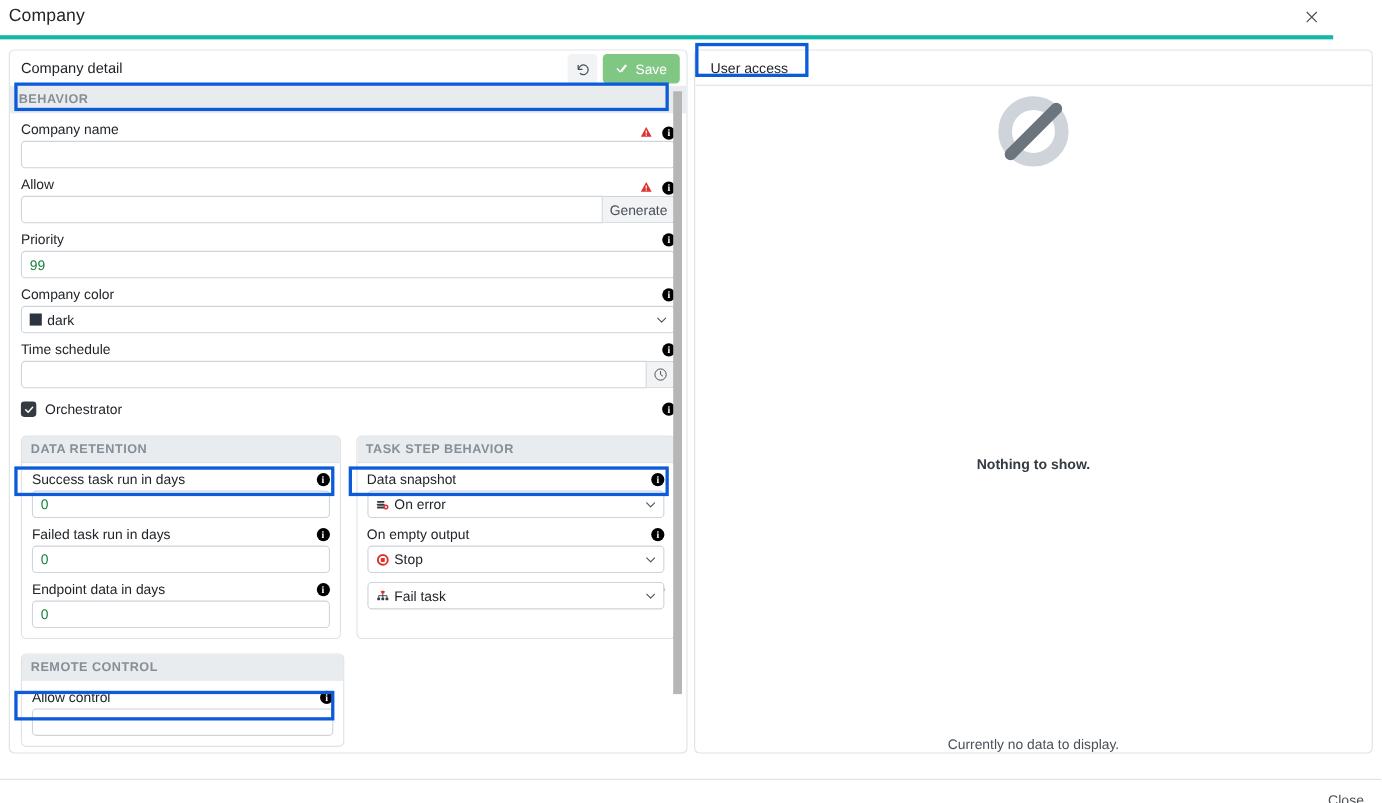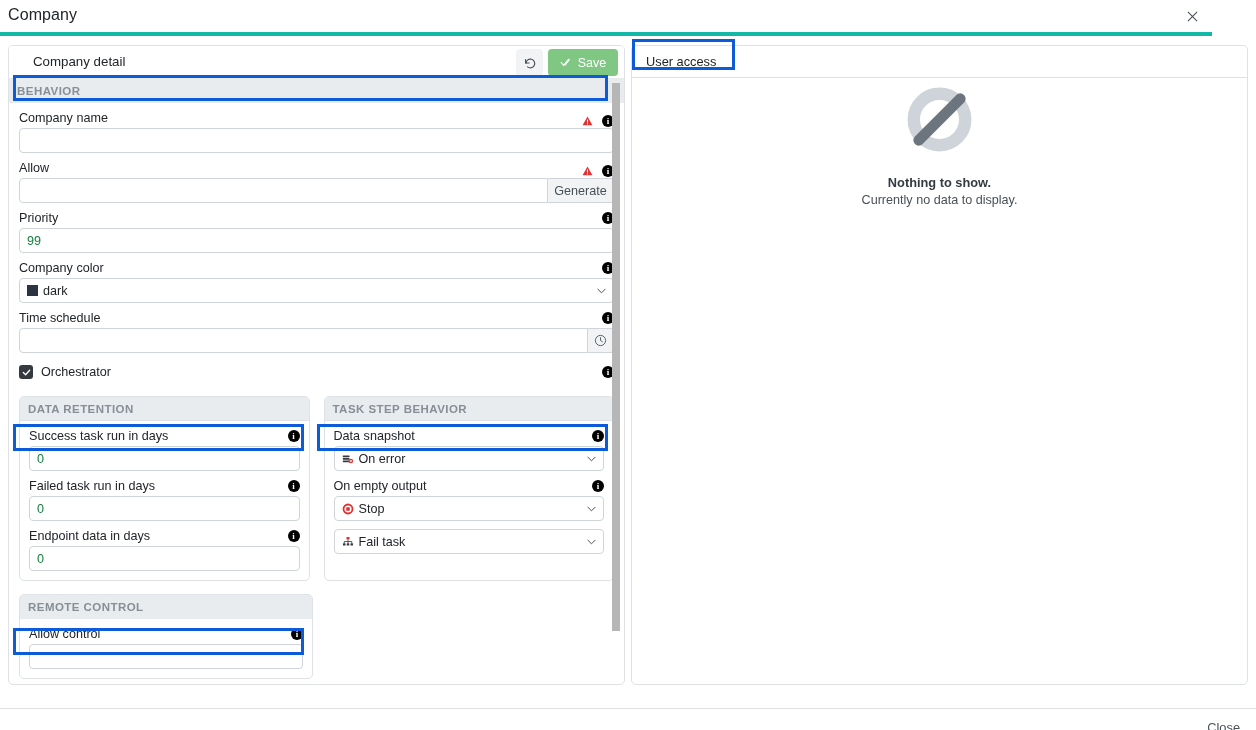--- a/index.html
+++ b/index.html
@@ -37,21 +37,21 @@
   .left-card {
     position: absolute; left: 8px; top: 9px; width: 617px; height: 640px;
     border: 1px solid #dee2e6; border-radius: 5px; background: #fff;
     overflow: hidden;
   }
   .card-head {
     position: relative; height: 33px; border-bottom: 1px solid #e9ecef;
     background: #fff;
   }
   .card-head-title {
-    position: absolute; left: 24px; top: 8px; font-size: 13.3px; color: #212529;
+    position: absolute; left: 10px; top: 8px; font-size: 13.3px; color: #212529;
   }
   .undo-btn {
     position: absolute; right: 81px; top: 3px; width: 27px; height: 27px;
     border-radius: 4px; background: #f1f3f5; border: none; cursor: pointer;
     display: flex; align-items: center; justify-content: center;
   }
   .save-btn {
     position: absolute; right: 6px; top: 3px; width: 70px; height: 27px;
     border-radius: 4px; background: #81c784; border: none; cursor: pointer;
     display: flex; align-items: center; justify-content: center; gap: 5px;
@@ -151,21 +151,21 @@
     position: absolute; left: 631px; top: 9px; width: 617px; height: 640px;
     border: 1px solid #dee2e6; border-radius: 5px; background: #fff;
   }
   .tabbar { height: 32px; border-bottom: 1px solid #dee2e6; position: relative; }
   .tab {
     position: absolute; left: 8px; top: 4px; font-size: 12.8px; color: #212529;
     padding: 4px 6px; cursor: pointer;
   }
   .empty-wrap {
     position: absolute; left: 0; top: 32px; width: 615px; height: 606px;
-    display: flex; flex-direction: column; align-items: center; justify-content: flex-start;
+    display: flex; flex-direction: column; align-items: center; justify-content: space-between;
   }
   .empty-title { font-size: 12.8px; font-weight: bold; color: #343a40; margin-top: 14px; }
   .empty-sub { font-size: 12.6px; color: #495057; margin-top: 3px; }
 
   
   .modal-foot {
     position: absolute; left: 0; top: 708px; width: 1256px; height: 36px;
     border-top: 1px solid #dee2e6; background: #fff;
   }
   .close-btn {

